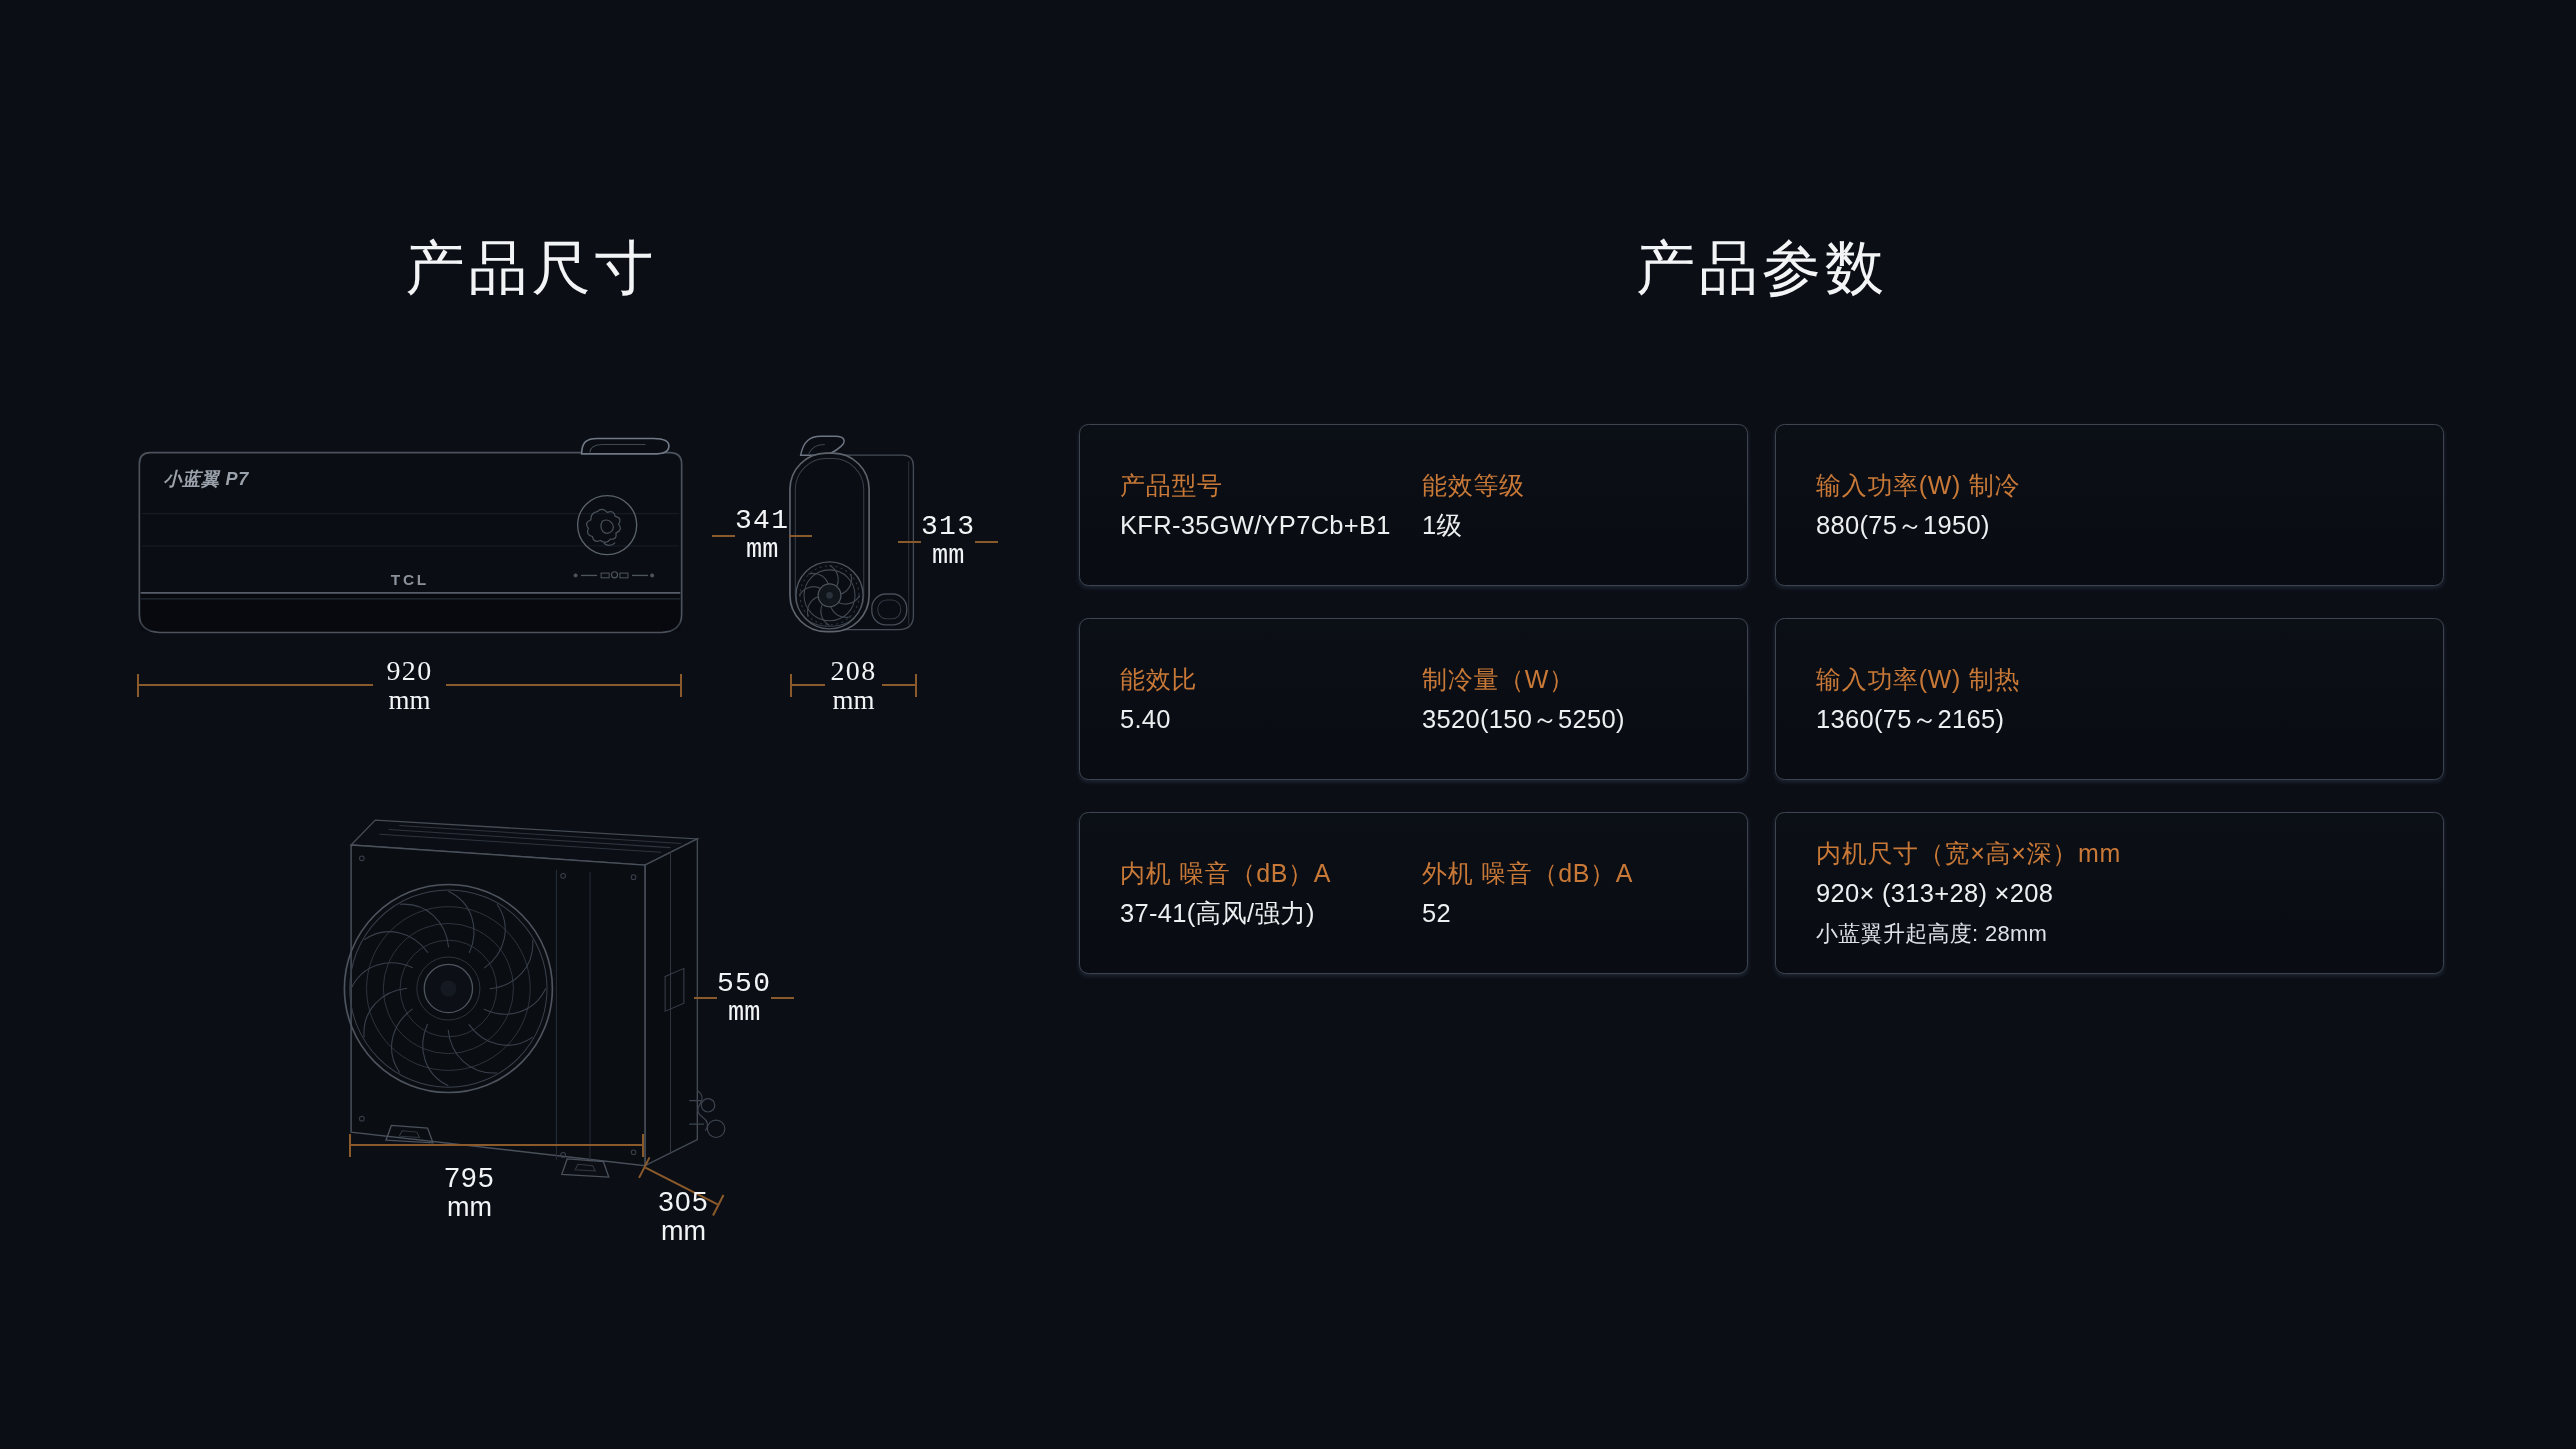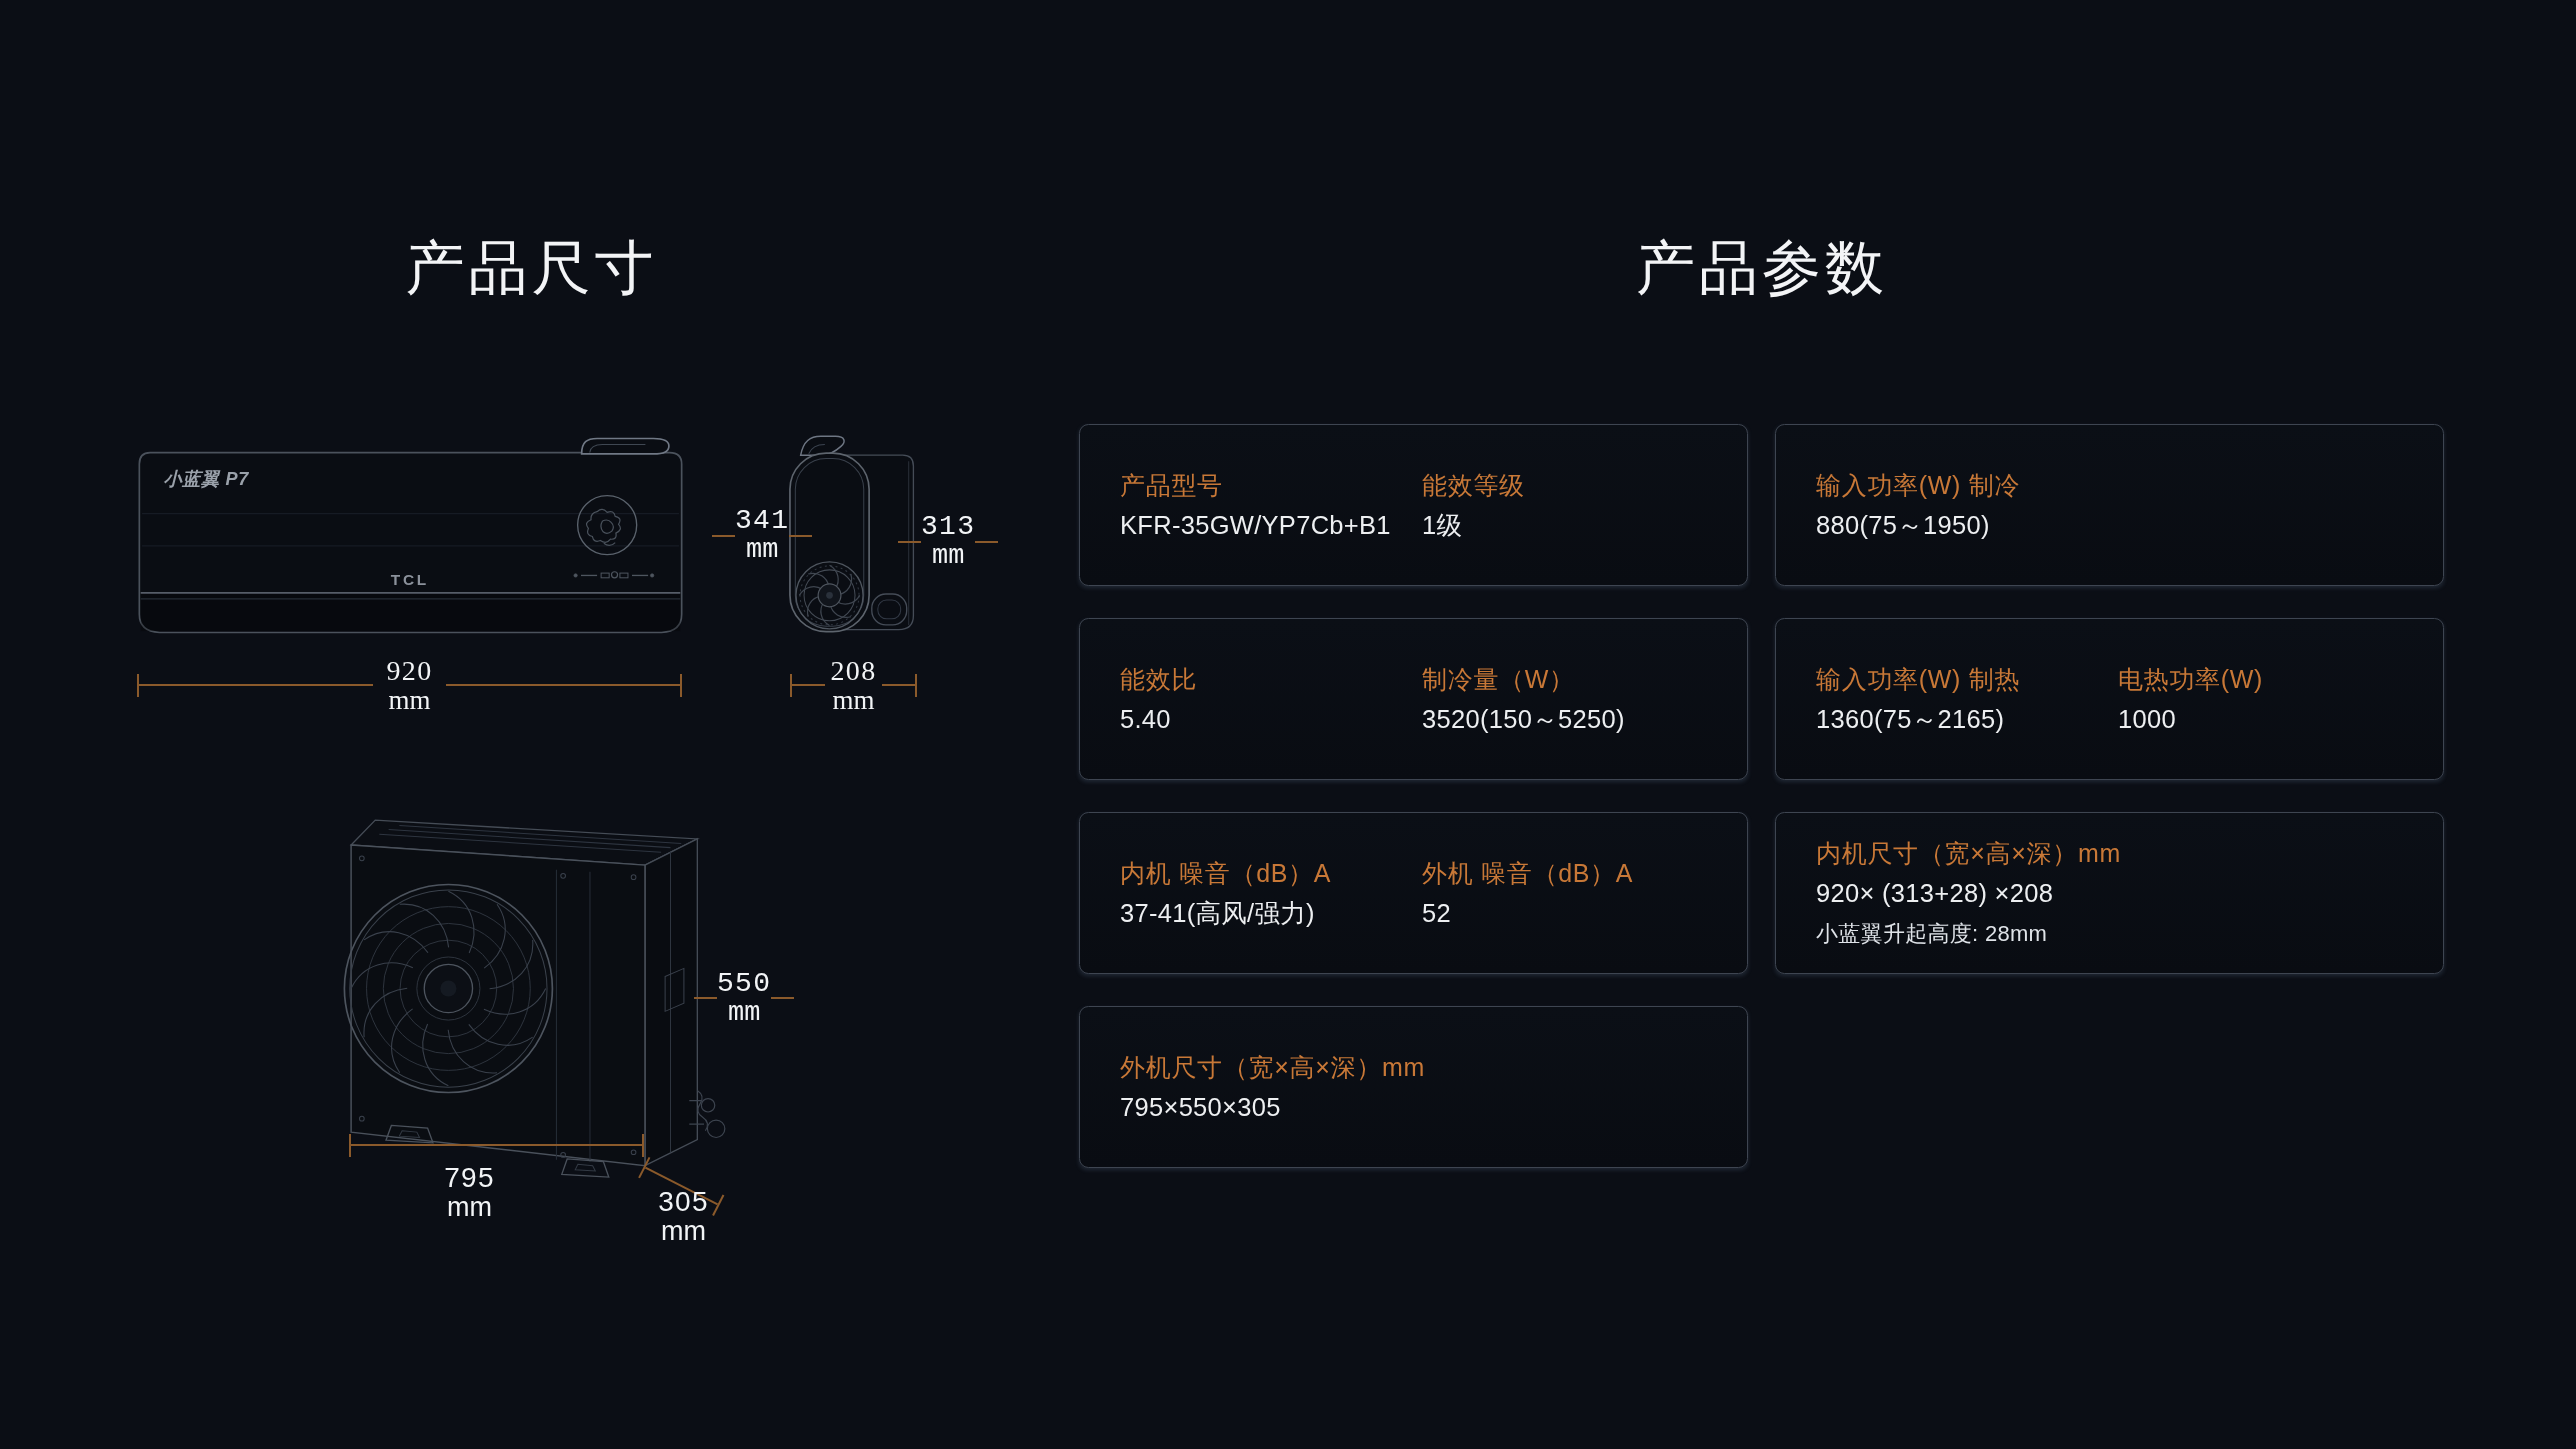--- a/index.html
+++ b/index.html
@@ -279,24 +279,20 @@
       <div class="spec-label">制冷量（W）</div>
       <div class="spec-value">3520(150～5250)</div>
     </div>
   </div>
 
   <div class="card">
     <div class="col col1">
       <div class="spec-label">输入功率(W) 制热</div>
       <div class="spec-value">1360(75～2165)</div>
     </div>
-    <div class="col col2">
-      <div class="spec-label">电热功率(W)</div>
-      <div class="spec-value">1000</div>
-    </div>
   </div>
 
 
   <div class="card">
     <div class="col col1">
       <div class="spec-label">内机 噪音（dB）A</div>
       <div class="spec-value">37-41(高风/强力)</div>
     </div>
     <div class="col col2">
       <div class="spec-label">外机 噪音（dB）A</div>
@@ -305,21 +301,15 @@
   </div>
 
   <div class="card">
     <div class="col">
       <div class="spec-label">内机尺寸（宽×高×深）mm</div>
       <div class="spec-value">920× (313+28) ×208</div>
       <div class="spec-note">小蓝翼升起高度: 28mm</div>
     </div>
   </div>
 
-  <div class="card">
-    <div class="col">
-      <div class="spec-label">外机尺寸（宽×高×深）mm</div>
-      <div class="spec-value">795×550×305</div>
-    </div>
-  </div>
 
 </div>
 
 
 </body></html>

